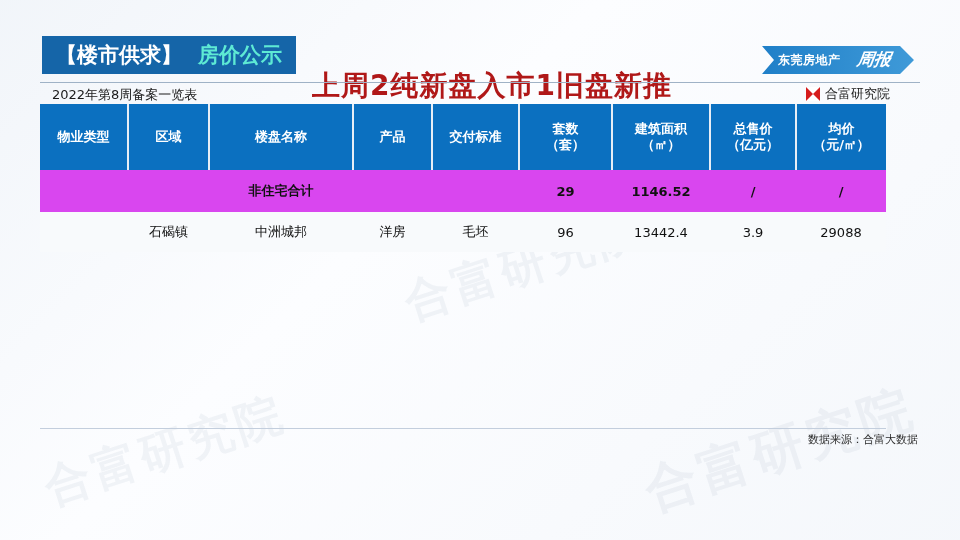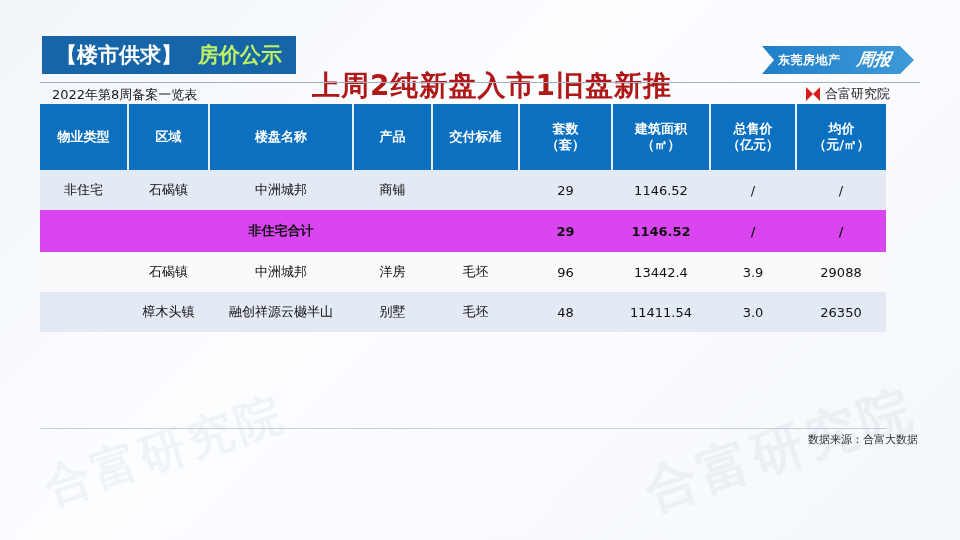--- a/index.html
+++ b/index.html
@@ -60,21 +60,21 @@
     gap: 8px;
   }
   .badge-a {
     color: #ffffff;
     font-size: 21px;
     font-weight: bold;
     letter-spacing: 0px;
     font-family: "DejaVu Sans", sans-serif;
   }
   .badge-b {
-    color: #bef264;
+    color: #5eead4;
     font-size: 21px;
     font-weight: bold;
     margin-left: 8px;
     font-family: "DejaVu Sans", sans-serif;
   }
   .main-title {
     position: absolute;
     left: 312px; top: 34px;
     color: #b01818;
     font-size: 28px;
@@ -305,31 +305,20 @@
             <div>总售价</div>
             <div>（亿元）</div>
           </th>
           <th>
             <div>均价</div>
             <div>（元/㎡）</div>
           </th>
         </tr>
       </thead>
       <tbody id="tbody">
-          <tr class="r-odd">
-            <td>非住宅</td>
-            <td>石碣镇</td>
-            <td class="name">中洲城邦</td>
-            <td>商铺</td>
-            <td></td>
-            <td>29</td>
-            <td>1146.52</td>
-            <td>/</td>
-            <td>/</td>
-          </tr>
           <tr class="total r-even">
             <td></td>
             <td></td>
             <td class="name">非住宅合计</td>
             <td></td>
             <td></td>
             <td>29</td>
             <td>1146.52</td>
             <td>/</td>
             <td>/</td>
@@ -338,31 +327,20 @@
             <td></td>
             <td>石碣镇</td>
             <td class="name red">中洲城邦</td>
             <td>洋房</td>
             <td>毛坯</td>
             <td>96</td>
             <td>13442.4</td>
             <td>3.9</td>
             <td>29088</td>
           </tr>
-          <tr class="r-odd">
-            <td></td>
-            <td>樟木头镇</td>
-            <td class="name red">融创祥源云樾半山</td>
-            <td>别墅</td>
-            <td>毛坯</td>
-            <td>48</td>
-            <td>11411.54</td>
-            <td>3.0</td>
-            <td>26350</td>
-          </tr>
         </tbody>
     </table>
   </div>
   <div class="tbl-bottom-rule"></div>
 
   <div class="source-note">数据来源：合富大数据</div>
 
 </div>
 
 </body></html>

